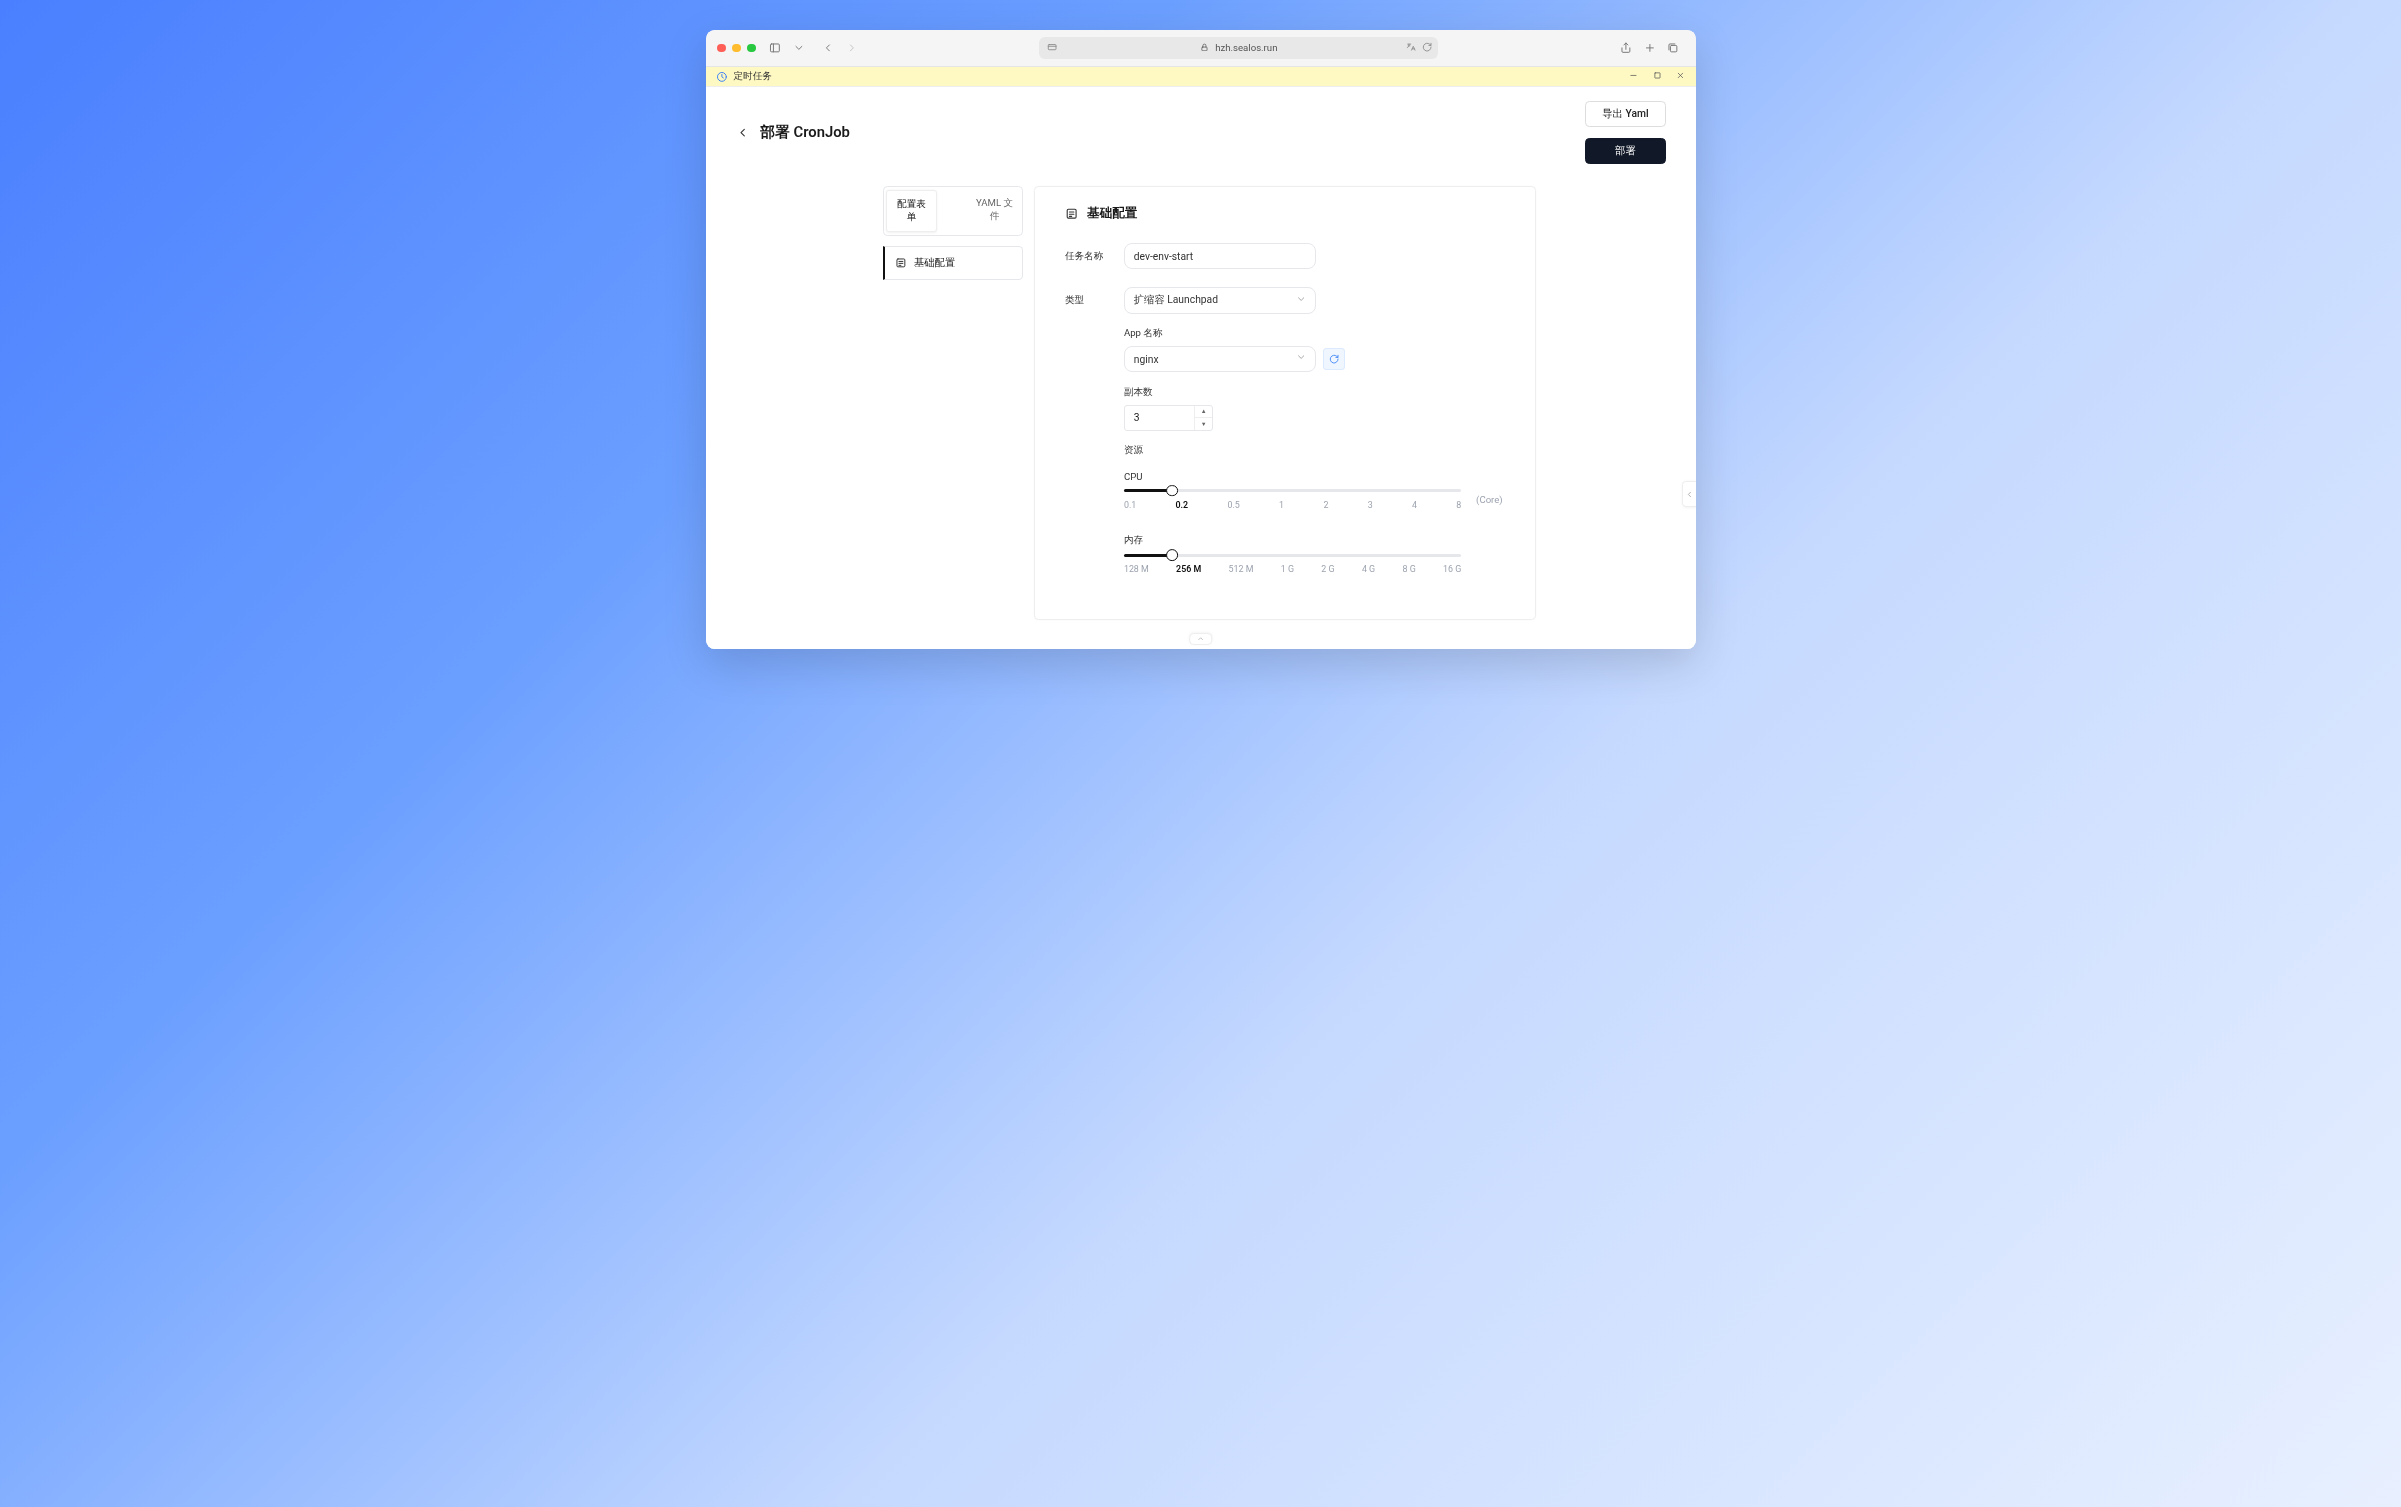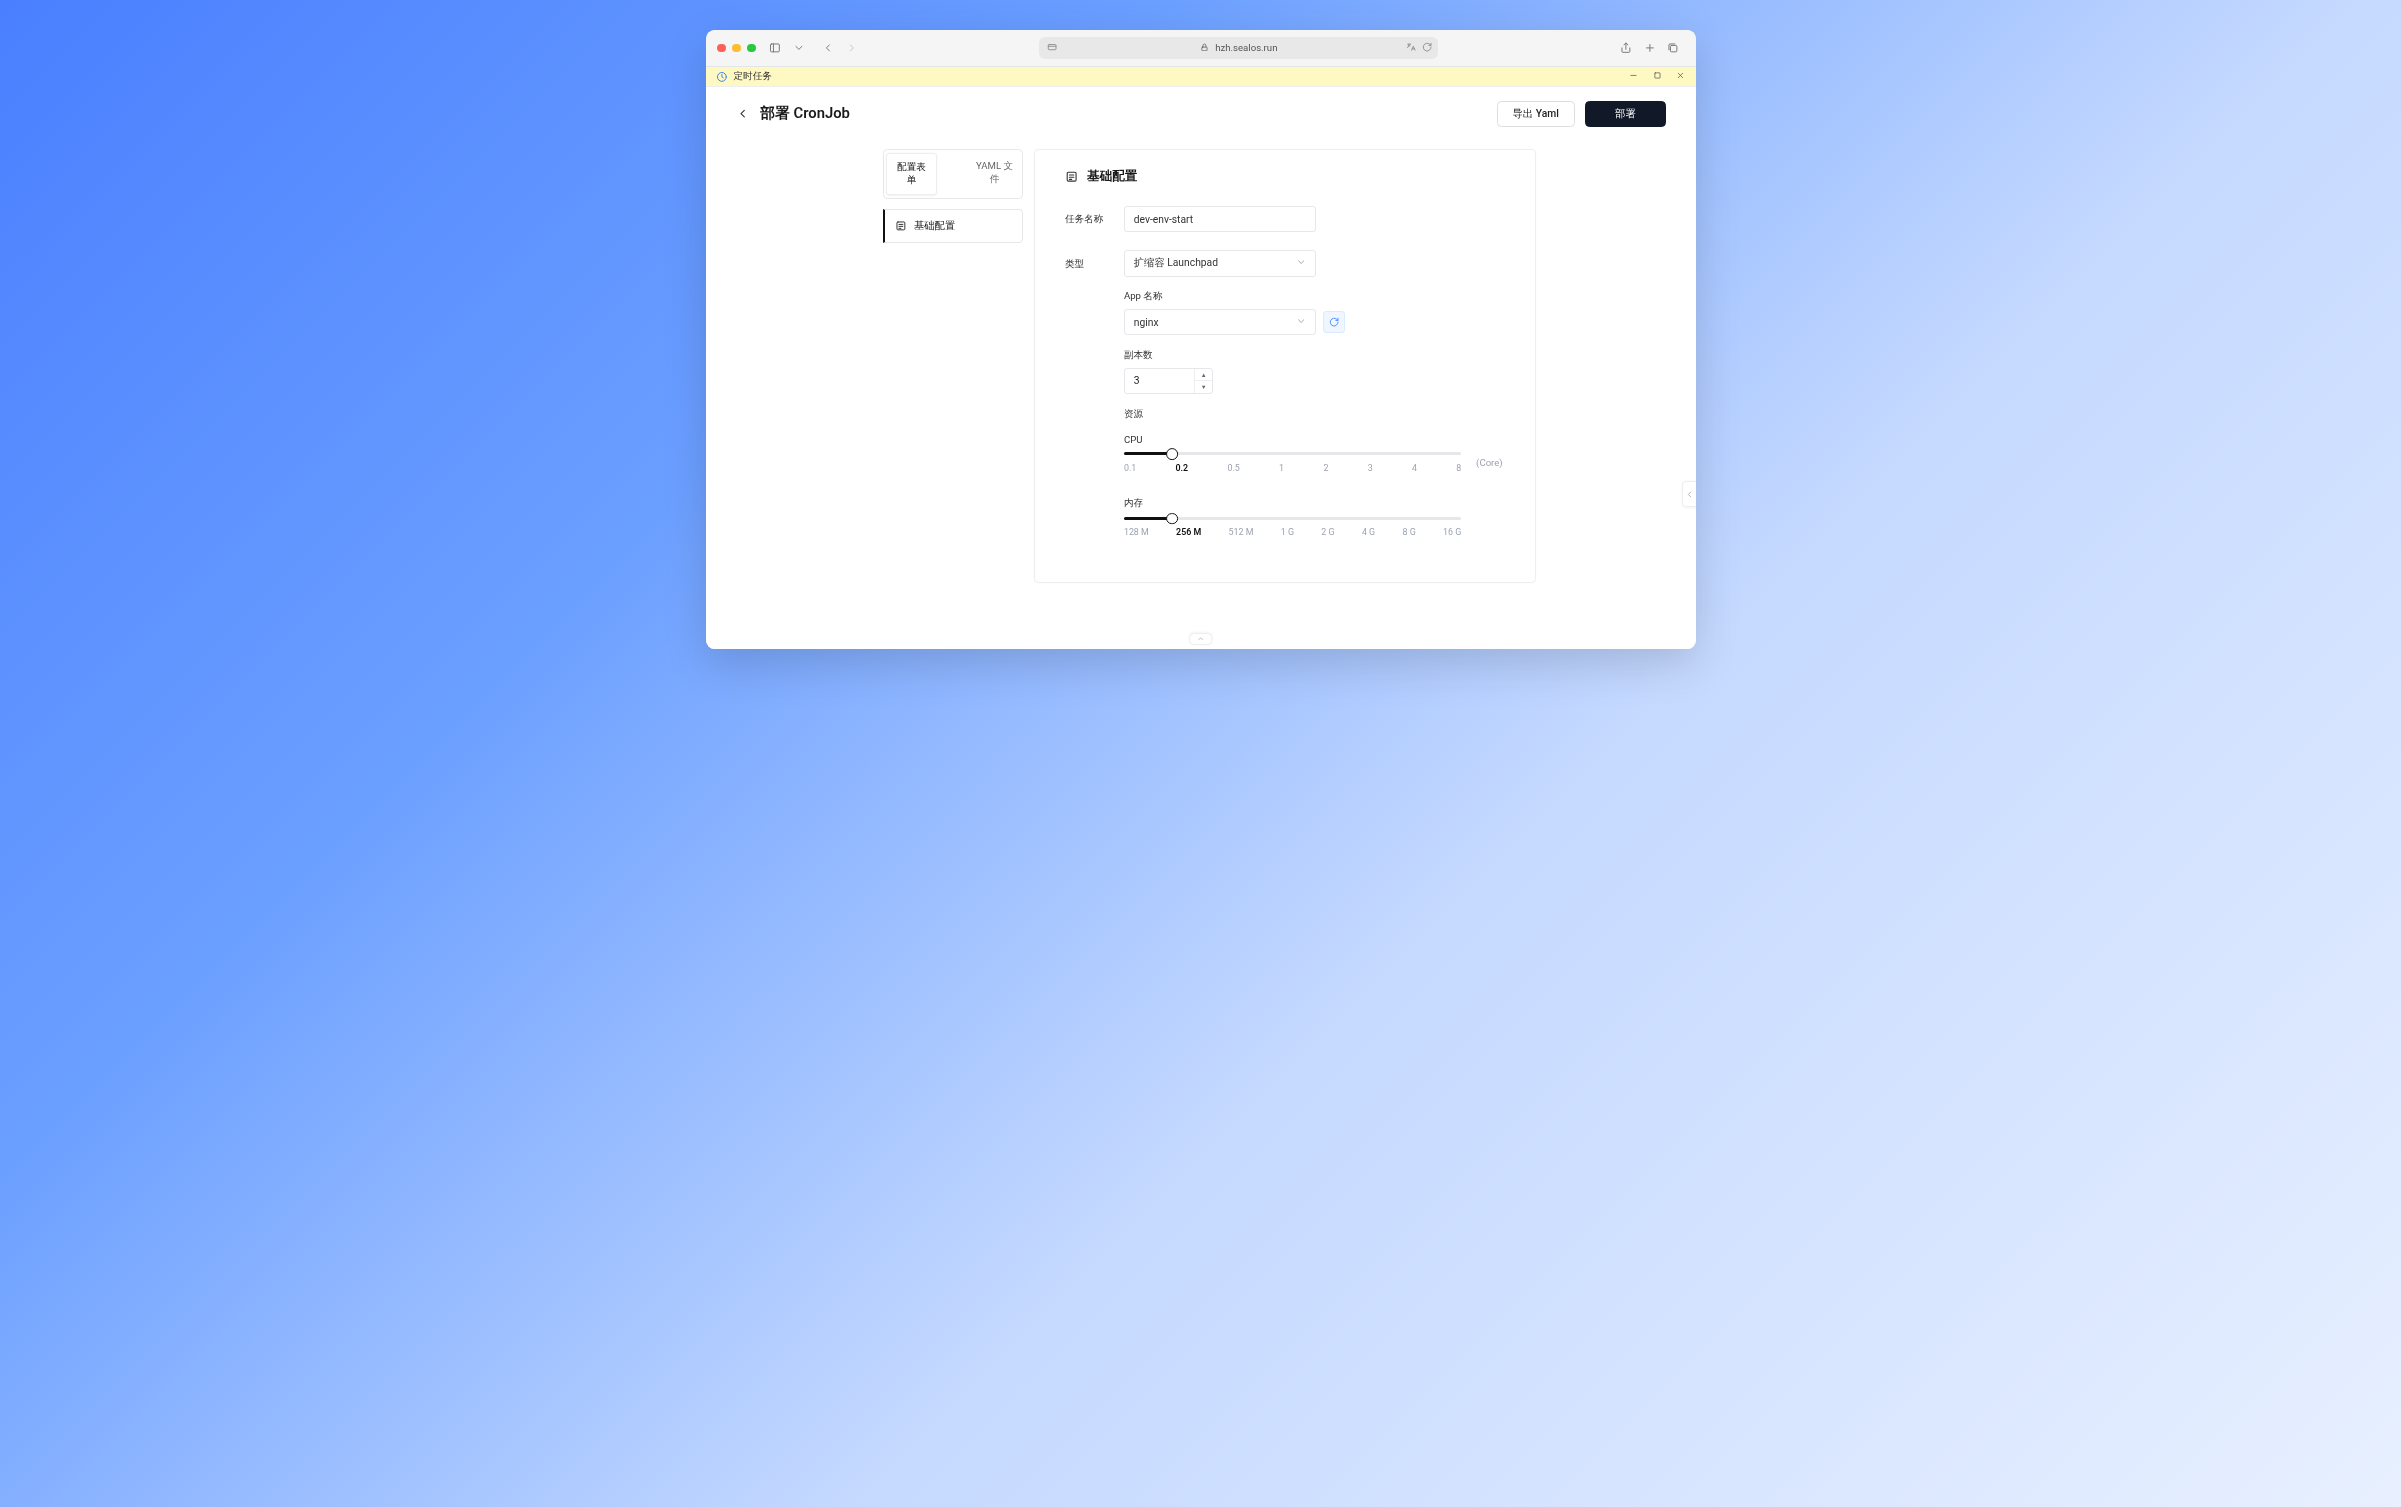--- a/index.html
+++ b/index.html
@@ -77,21 +77,21 @@
   }
   .header-row {
     display: flex;
     align-items: center;
     justify-content: space-between;
     padding: 13.3px 29.6px 7.4px 29.6px;
   }
   .header-left { display: flex; align-items: center; gap: 10.3px; }
   .back-chev { width: 14.8px; height: 14.8px; display: flex; align-items: center; justify-content: center; color: #333; }
   .header-title { font-size: 14.8px; font-weight: 600; }
-  .header-actions { display: flex; gap: 10.3px; }
+  .header-actions { display: flex; gap: 10.3px; flex-direction: column; }
   .btn {
     height: 26.6px;
     padding: 0 14.8px;
     border-radius: 4.4px;
     font-size: 10.3px;
     display: flex;
     align-items: center;
     justify-content: center;
     cursor: pointer;
     font-weight: 500;
@@ -162,21 +162,21 @@
   .panel-title-row { display: flex; align-items: center; gap: 8.9px; margin-bottom: 20.7px; }
   .panel-title-row svg { width: 13.3px; height: 13.3px; color: #333; }
   .panel-title { font-size: 12.6px; font-weight: 600; }
   .form-row { display: flex; align-items: flex-start; margin-bottom: 17.7px; }
   .form-label { width: 59px; flex-shrink: 0; font-size: 9.6px; color: #333; padding-top: 7.4px; }
   .form-control-area { flex: 1; }
   .text-input, .select-input {
     width: 192px;
     height: 26.6px;
     border: 0.7px solid #e5e7eb;
-    border-radius: 3px;
+    border-radius: 8px;
     padding: 0 8.9px;
     font-size: 10.3px;
     background: #fff;
     display: flex;
     align-items: center;
     justify-content: space-between;
     color: #333;
   }
   .select-input .chev { color: #999; }
   .cron-hints { margin-top: 7.4px; display: flex; gap: 10.3px; font-size: 9.6px; }

